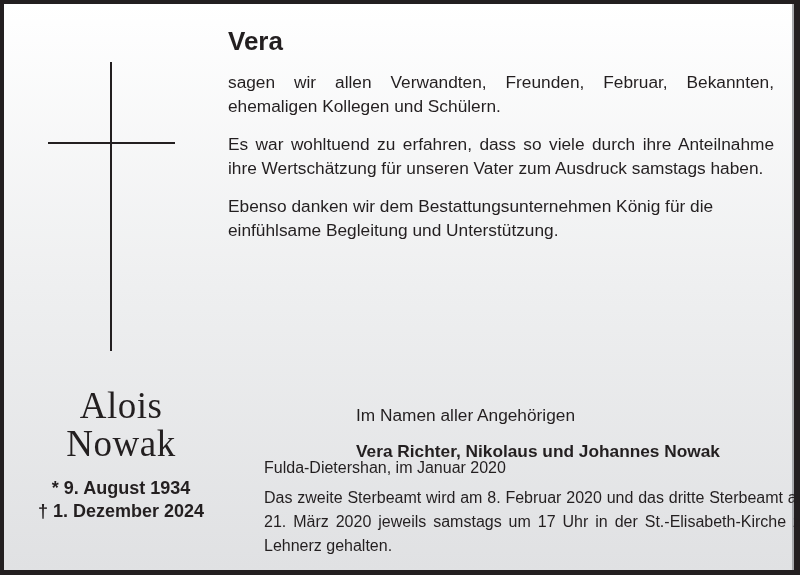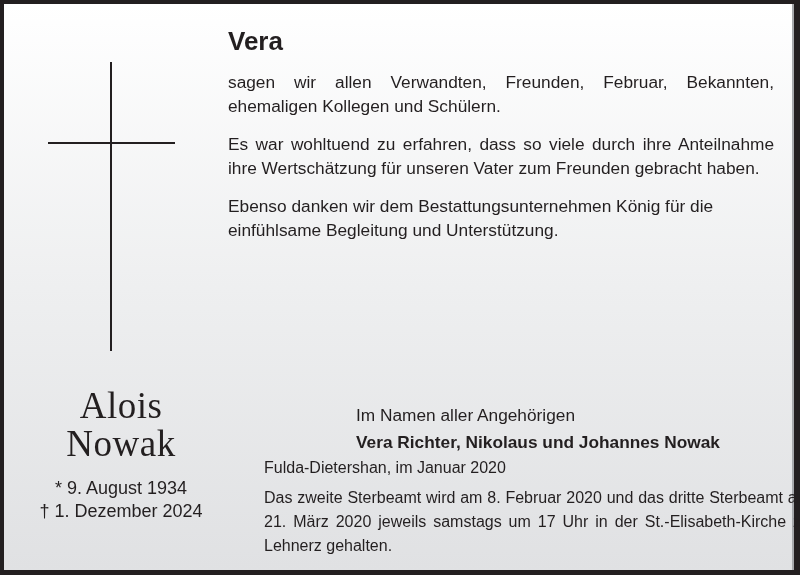--- a/index.html
+++ b/index.html
@@ -45,20 +45,21 @@
       font-family: "Liberation Serif", "DejaVu Serif", serif;
       font-size: 37px;
       line-height: 38px;
       letter-spacing: 0.5px;
       color: #231f20;
     }
     .dates {
       margin-top: 14px;
       font-size: 18px;
       line-height: 23px;
+      font-weight: bold;
     }
     .content {
       position: absolute;
       left: 224px; top: 22px;
       width: 546px;
       font-size: 17.3px;
       line-height: 24px;
     }
     .title {
       font-weight: bold;
@@ -72,21 +73,21 @@
     }
     .para.last { margin-bottom: 16px; text-align: left; }
     .signoff {
       position: absolute;
       left: 352px; top: 399px;
       font-size: 17.3px;
       line-height: 24px;
     }
     .signers {
       font-weight: bold;
-      margin-top: 3px;
+      margin-top: 12px;
     }
     .footer {
       position: absolute;
       left: 224px; top: 452px;
       width: 546px;
       font-size: 16px;
       line-height: 24px;
       margin-left: 36px;
     }
     .place-date { margin-bottom: 6px; }
@@ -107,21 +108,21 @@
     <div class="name">Nowak</div>
     <div class="dates">
       <div>* 9. August 1934</div>
       <div>† 1. Dezember 2024</div>
     </div>
   </div>
 
   <div class="content">
     <h1 class="title">Vera</h1>
     <p class="para">sagen wir allen Verwandten, Freunden, Februar, Bekannten, ehemaligen Kollegen und Schülern.</p>
-    <p class="para">Es war wohltuend zu erfahren, dass so viele durch ihre Anteilnahme ihre Wertschätzung für unseren Vater zum Freunden gebracht haben.</p>
+    <p class="para">Es war wohltuend zu erfahren, dass so viele durch ihre Anteilnahme ihre Wertschätzung für unseren Vater zum Ausdruck samstags haben.</p>
     <p class="para last">Ebenso danken wir dem Bestattungsunternehmen König für die einfühlsame Begleitung und Unterstützung.</p>
   </div>
 
   <div class="signoff">
     <div>Im Namen aller Angehörigen</div>
     <div class="signers">Vera Richter, Nikolaus und Johannes Nowak</div>
   </div>
 
   <div class="footer">
     <div class="place-date">Fulda-Dietershan, im Januar 2020</div>

